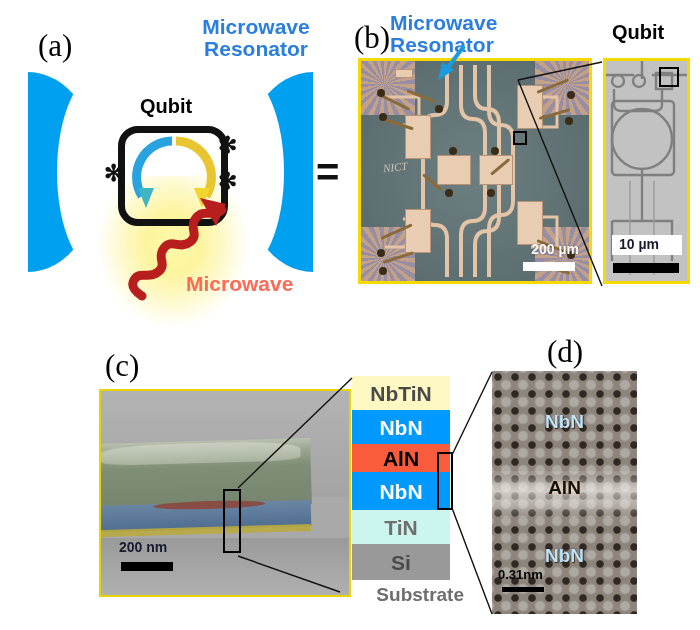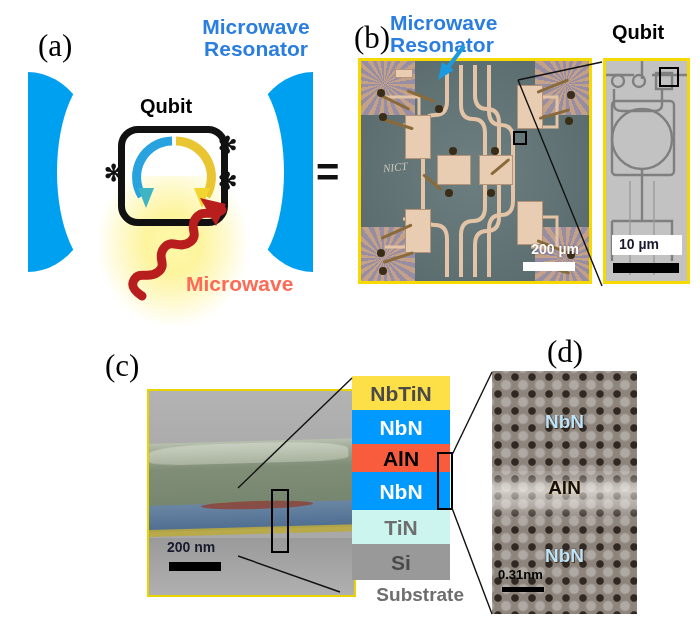--- a/index.html
+++ b/index.html
@@ -132,25 +132,24 @@
     border:3px solid #f5d900;
     background:#bdbdbd;
     overflow:hidden;
   }
   .marker-box { position:absolute; border:2px solid #000000; background:transparent; }
   .sb-dark { position:absolute; color:#1a1a2e; font-weight:bold; font-size:14px; white-space:nowrap; }
 
   
   #panel-c { position:absolute; left:0; top:320px; width:350px; height:310px; }
   .sem {
-    position:absolute; left:99px; top:389px; width:209px; height:208px;
+    position:absolute; left:99px; top:389px; width:252px; height:208px;
     border:2px solid #e8d400;
     background:#a9a9a9;
     overflow:hidden;
-    margin-left:48px;
   }
   .sem-sky { position:absolute; left:0; top:0; width:100%; height:52%;
     background:linear-gradient(#b3b3b3,#a4a4a4); }
   .sem-floor { position:absolute; left:0; bottom:0; width:100%; height:28%;
     background:linear-gradient(#9a9a9a,#b0b0b0); }
   .sem-mesa {
     position:absolute; left:-4px; top:50px; width:214px; height:66px;
     background:linear-gradient(#b8c0ae 0%, #9aa691 16%, #808e78 40%, #76856e 100%);
     border-top-left-radius:8px 6px;
     transform: rotate(-1.6deg);
@@ -392,21 +391,21 @@
     <div class="sem-red"></div>
     <div class="sem-yellow"></div>
 
     <div class="marker-box" style="left:122px; top:98px; width:18px; height:64px;"></div>
 
     <div class="sb-dark" style="left:18px; bottom:40px;">200 nm</div>
     <div class="sem-bar" style="left:20px; bottom:24px; width:52px; height:9px;"></div>
   </div>
 
   <div id="stack">
-      <div class="layer" style="background: #fde047; height: 34px; color: rgb(74, 74, 74); font-size: 21px;">
+      <div class="layer" style="background: #fef9c3; height: 34px; color: rgb(74, 74, 74); font-size: 21px;">
         <span>NbTiN</span>
       </div>
       <div class="layer" style="background: rgb(0, 153, 255); height: 34px; color: rgb(255, 255, 255); font-size: 21px;">
         <span>NbN</span>
       </div>
       <div class="layer" style="background: rgb(249, 92, 60); height: 28px; color: rgb(0, 0, 0); font-size: 21px;">
         <span>AlN</span>
       </div>
       <div class="layer" style="background: rgb(0, 153, 255); height: 38px; color: rgb(255, 255, 255); font-size: 21px;">
         <span>NbN</span>

